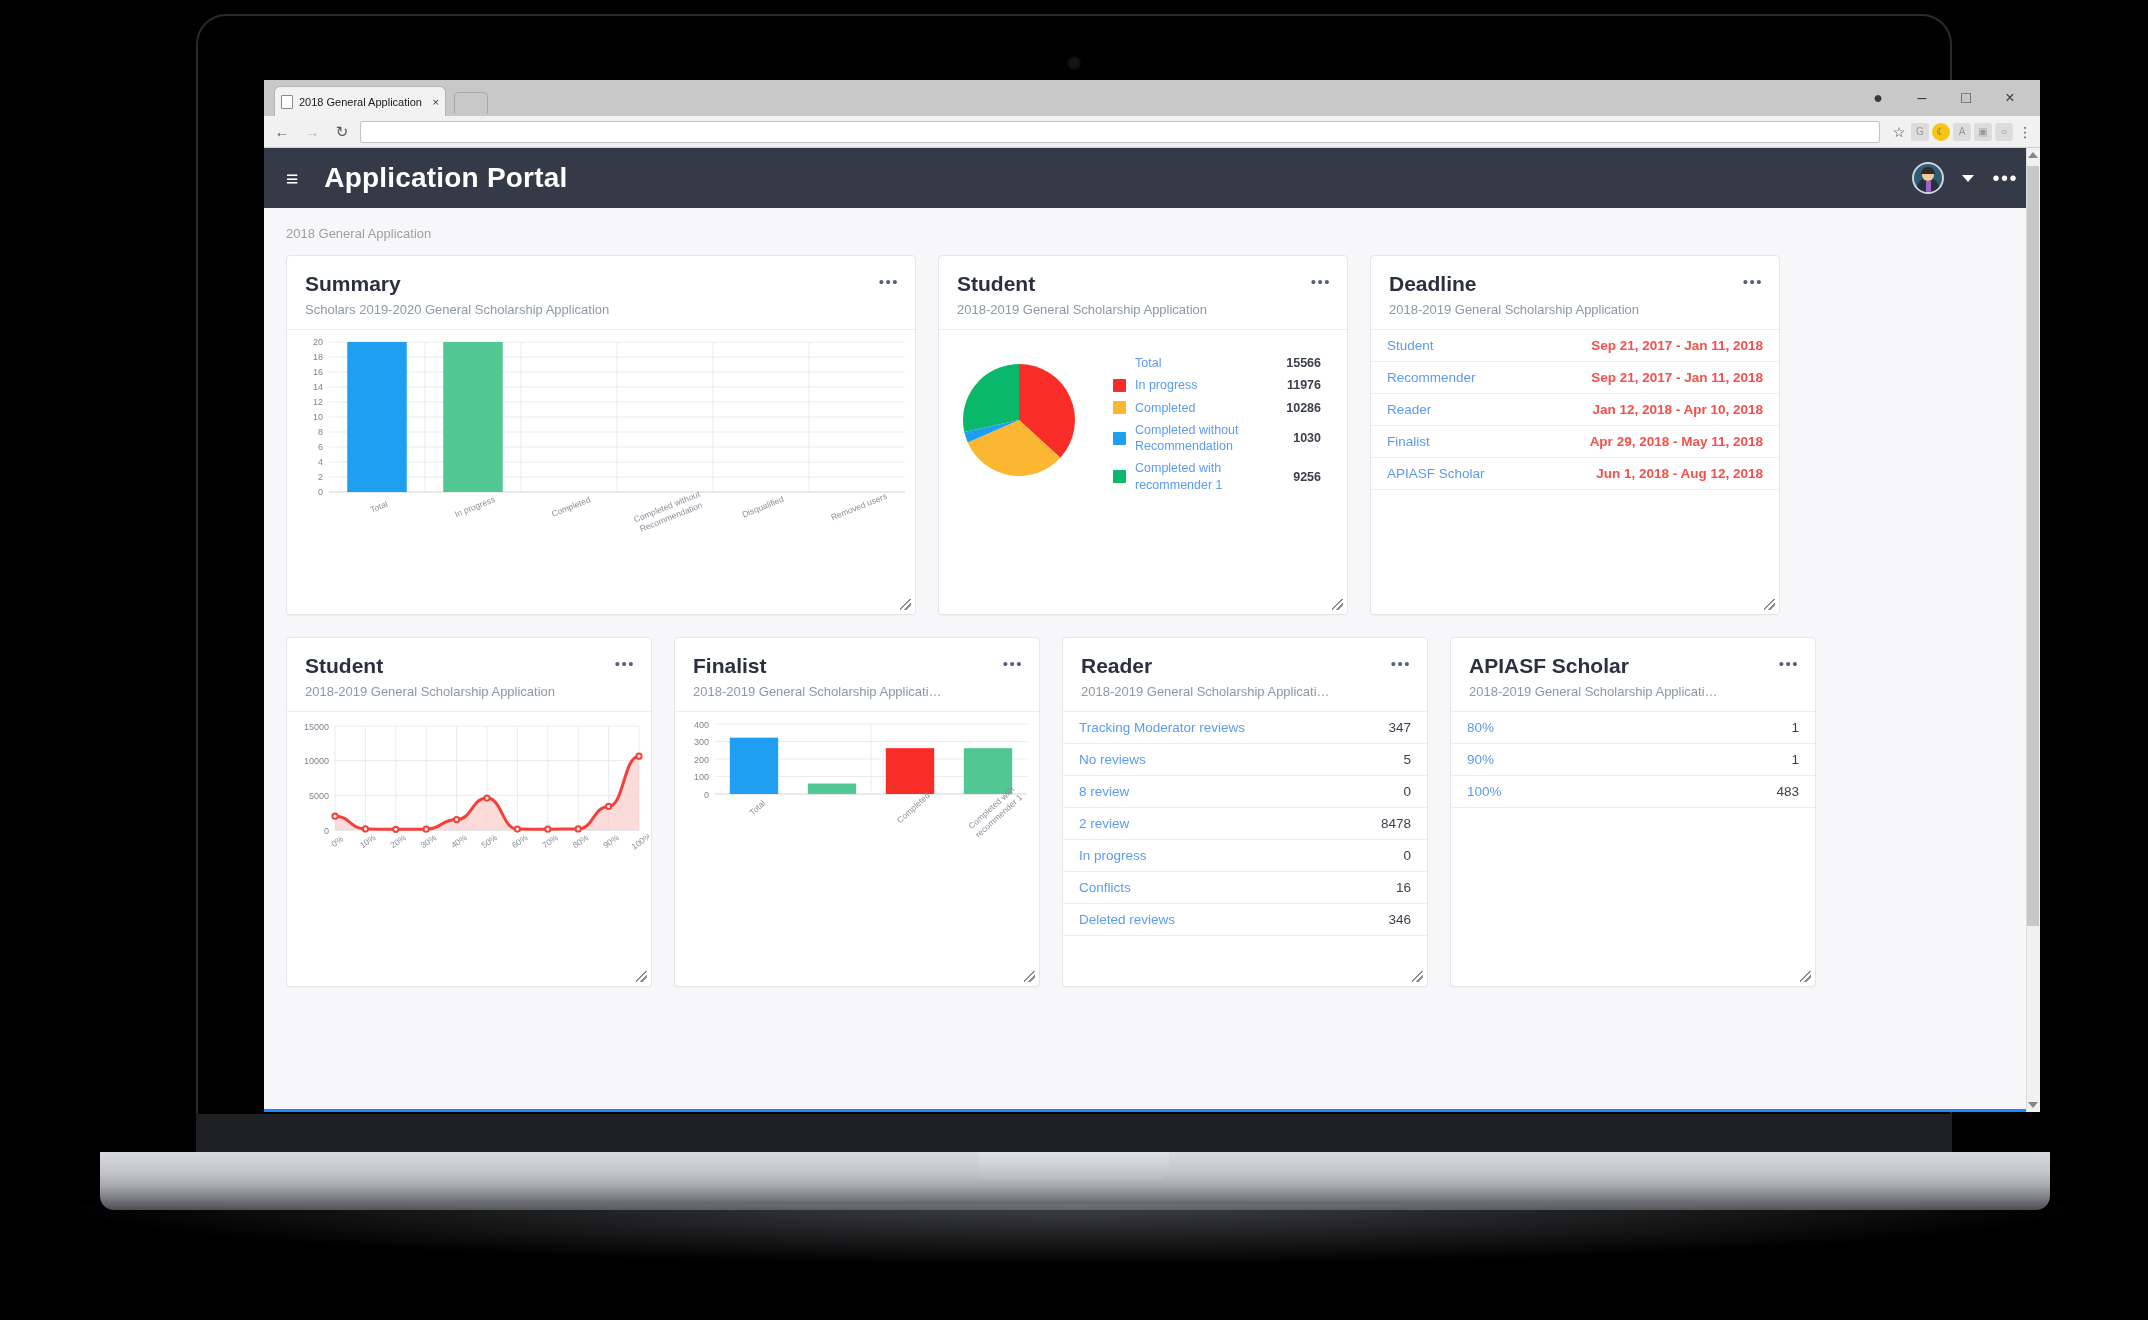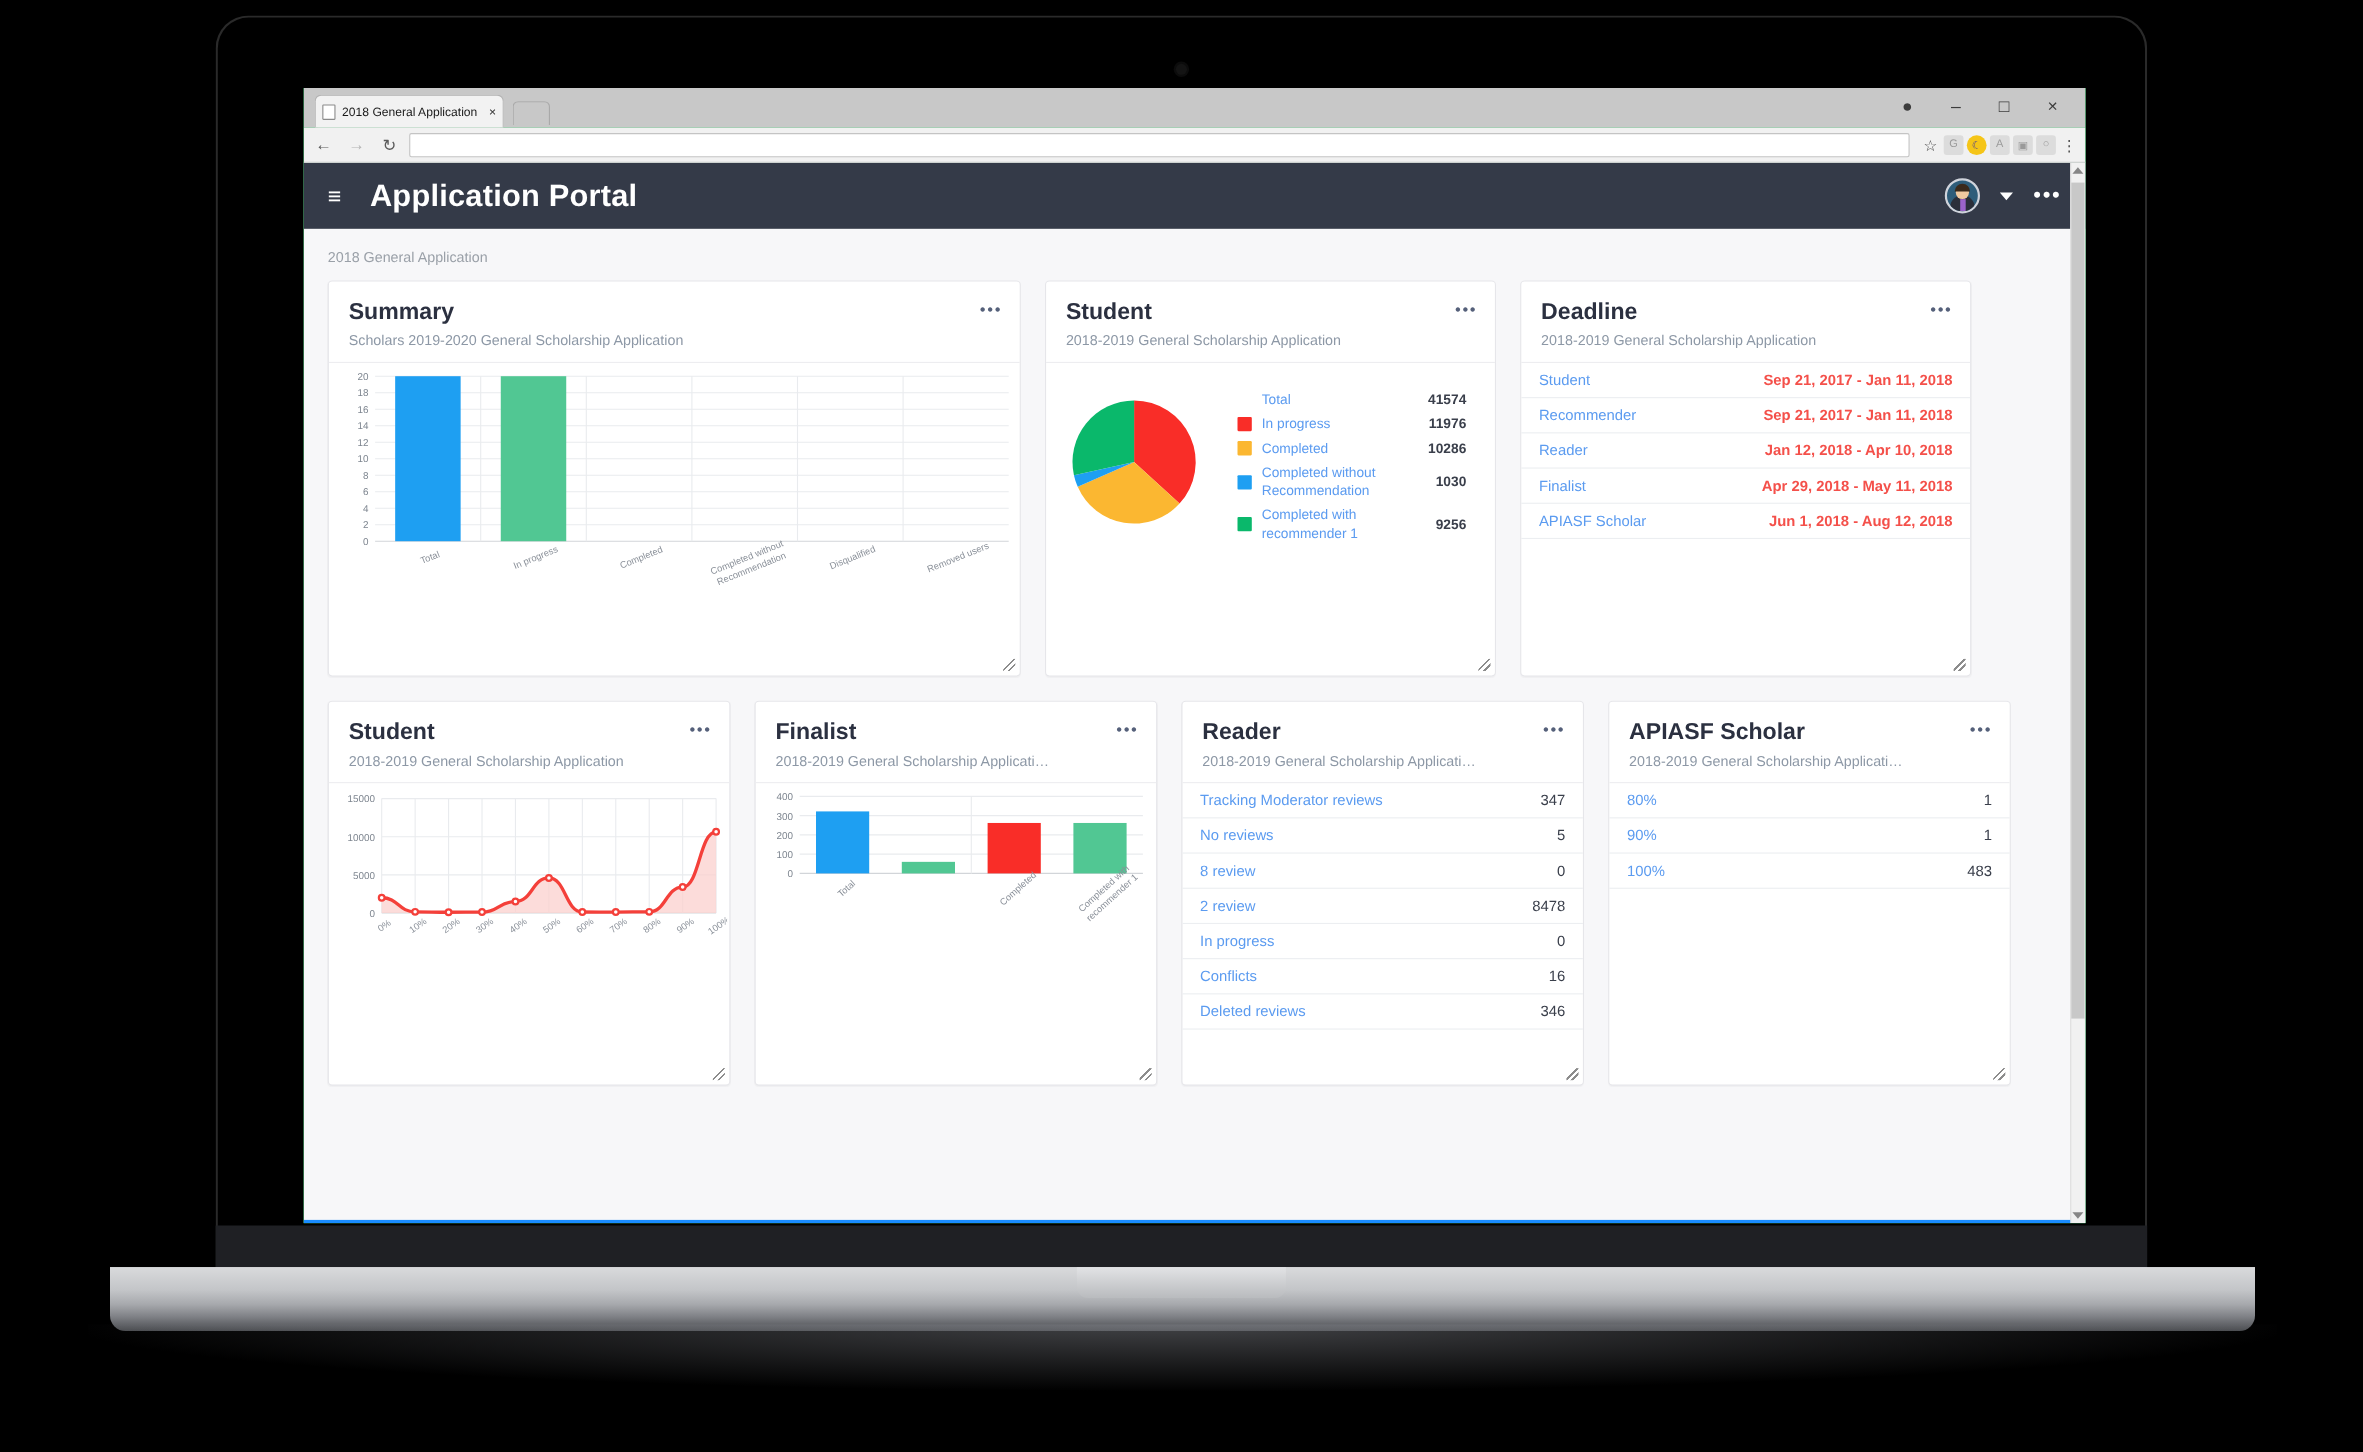--- a/index.html
+++ b/index.html
@@ -54,24 +54,23 @@
   .base-shadow {
     position: absolute; left: 80px; top: 1204px;
     width: 1990px; height: 60px;
     background: radial-gradient(ellipse at 50% 0%, rgba(120,122,128,.55), rgba(0,0,0,0) 72%);
   }
 
   
   .browser {
     position: absolute;
     left: 264px; top: 80px;
-    width: 1620px; height: 1032px;
-    background: #22c55e;
+    width: 1776px; height: 1032px;
+    background: #701a75;
     overflow: hidden;
-    margin-left: 12px;
   }
   .tabstrip {
     height: 36px; background: #c8c8c8; position: relative;
   }
   .wbtns {
     position: absolute; right: 8px; top: 0; height: 36px;
     display: flex; align-items: center; gap: 0;
   }
   .wbtn {
     width: 44px; height: 36px; display: flex;
@@ -352,21 +351,21 @@
               <svg id="svg-pie" width="150" height="150">
                   <path d="M70,72 L70,16 A56,56 0 0,1 111.31288072006512,109.80536848927241 Z" fill="#f92d28"></path>
                   <path d="M70,72 L111.31288072006512,109.80536848927241 A56,56 0 0,1 18.75011885184876,94.57099205396989 Z" fill="#fbb731"></path>
                   <path d="M70,72 L18.75011885184876,94.57099205396989 A56,56 0 0,1 15.30148714927185,84.00302844780131 Z" fill="#1e9ff2"></path>
                   <path d="M70,72 L15.30148714927185,84.00302844780131 A56,56 0 0,1 69.99999999999999,16 Z" fill="#0ab86b"></path>
                 </svg>
               <div class="legend" id="pie-legend" style="margin-left:14px;margin-top:4px;">
                   <div class="lg-item">
                     <span class="lg-sw empty"></span>
                     <span class="lg-name">Total</span>
-                    <span class="lg-val">41574</span>
+                    <span class="lg-val">15566</span>
                   </div>
                   <div class="lg-item">
                     <span class="lg-sw" style="background: rgb(249, 45, 40);"></span>
                     <span class="lg-name">In progress</span>
                     <span class="lg-val">11976</span>
                   </div>
                   <div class="lg-item">
                     <span class="lg-sw" style="background: rgb(251, 183, 49);"></span>
                     <span class="lg-name">Completed</span>
                     <span class="lg-val">10286</span>

